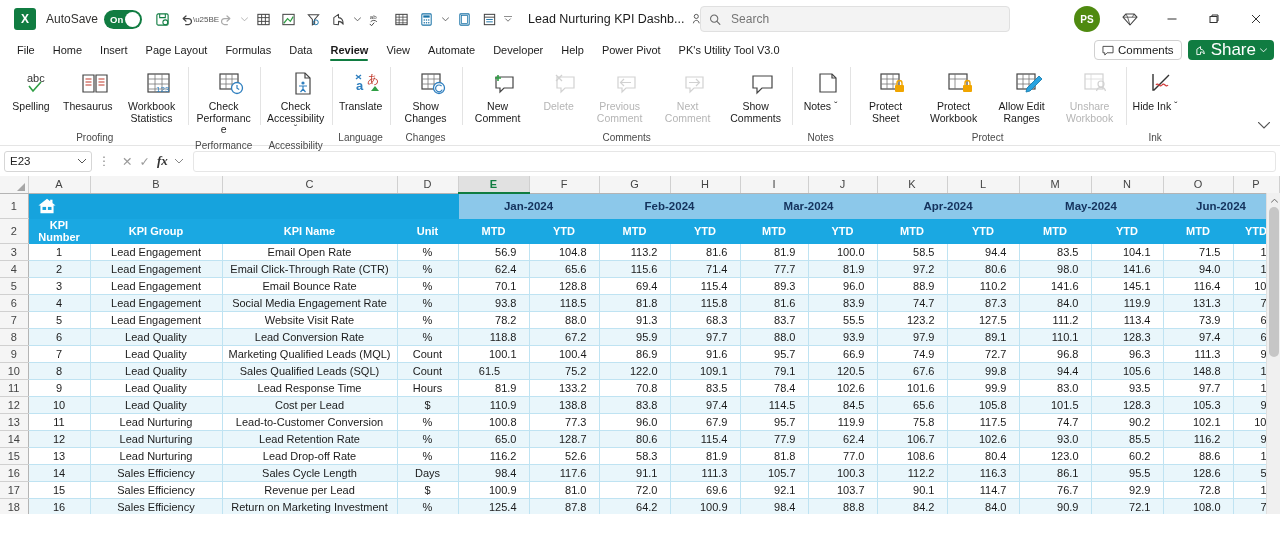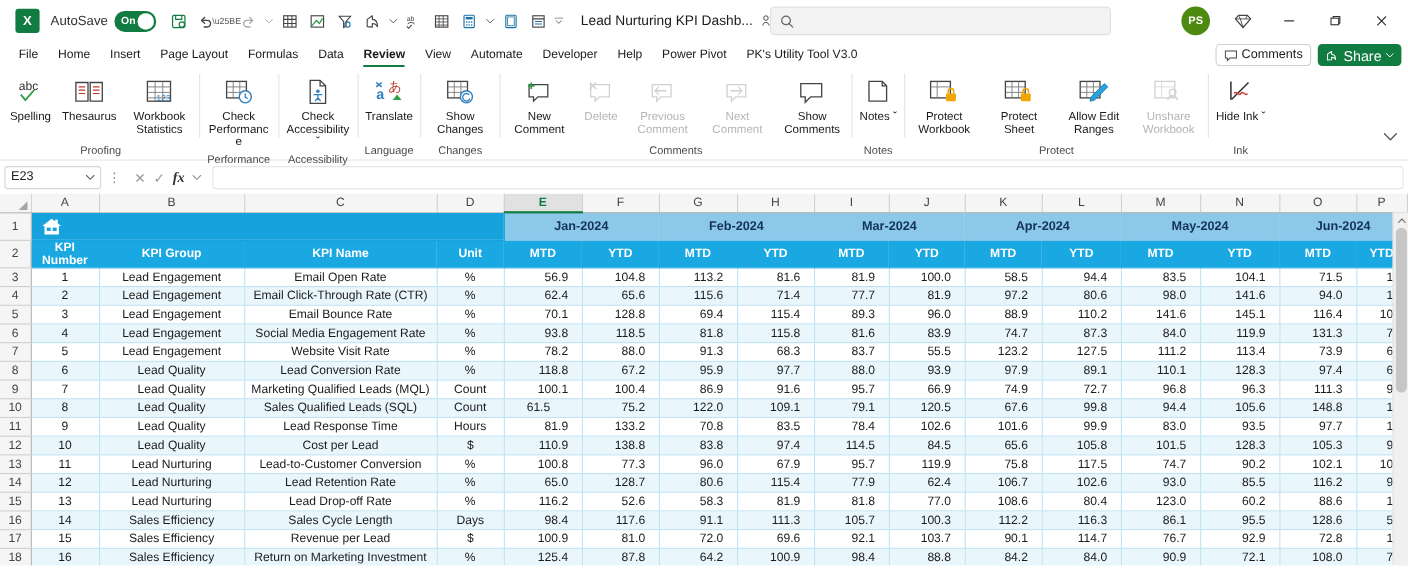--- a/index.html
+++ b/index.html
@@ -76,38 +76,38 @@
     height: 2.5px; background: #107c41; border-radius: 2px;
   }
   .tabsrow-right { position: absolute; right: 6px; bottom: 1px; display: flex; gap: 6px; align-items: center; }
   .comments-btn {
     border: 1px solid #d0d0d0; border-radius: 4px; height: 20px;
     font-size: 11.5px; color: #1b1b1b; display: flex; align-items: center;
     gap: 4px; padding: 0 7px; background: #fff;
   }
   .share-btn {
     background: #107c41; color: #fff; border-radius: 4px; height: 20px;
-    font-size: 13px; display: flex; align-items: center; gap: 4px; padding: 0 7px;
+    font-size: 17px; display: flex; align-items: center; gap: 4px; padding: 0 7px;
   }
 
   
   .ribbon {
     height: 85px; background: #ffffff; display: flex; align-items: stretch;
     padding-left: 2px; position: relative; border-bottom: 1px solid #e5e5e5;
   }
   .rgroup { display: flex; flex-direction: column; position: relative; padding: 0 2px; }
   .rgroup + .rgroup::before {
     content: ""; position: absolute; left: 0; top: 6px; bottom: 20px; width: 1px; background: #e3e3e3;
   }
   .rbtns { display: flex; align-items: flex-start; flex: 1; padding-top: 4px; }
   .rbtn {
     display: flex; flex-direction: column; align-items: center;
     padding: 2px 5px; min-width: 44px; cursor: default;
   }
-  .rbtn .glyph { height: 34px; display: flex; align-items: center; justify-content: center; }
+  .rbtn .glyph { height: 34px; display: flex; align-items: center; justify-content: center; margin-left: 14px; }
   .rbtn .lbl {
     font-size: 10.5px; line-height: 11.5px; color: #1b1b1b; text-align: center;
     max-width: 58px; word-wrap: break-word;
   }
   .rbtn.dis .lbl { color: #b5b5b5; }
   .rbtn.dis .glyph { opacity: .38; }
   .grouplabel {
     font-size: 10px; color: #4a4a4a; text-align: center; height: 15px;
     line-height: 15px;
   }
@@ -322,20 +322,21 @@
     <svg width="8" height="5" viewBox="0 0 8 5">
         <path d="M0 0l4 4 4-4" fill="none" stroke="#444" stroke-width="1"></path>
       </svg>
   </span>
 
   <div class="searchbox">
     <svg width="13" height="13" viewBox="0 0 14 14">
         <circle cx="6" cy="6" r="4.2" fill="none" stroke="#666" stroke-width="1.2"></circle>
         <path d="M9.2 9.2l3.4 3.4" stroke="#666" stroke-width="1.2" stroke-linecap="round"></path>
       </svg>
+    <input placeholder="Search" style="">
   </div>
 
   <div class="tb-right">
     <div class="avatar">PS</div>
     <div class="wbtn">
       <svg width="16" height="16" viewBox="0 0 16 16">
           <path d="M4 3h8l3 3.2L8 14 1 6.2z" fill="none" stroke="#444" stroke-width="1.1" stroke-linejoin="round"></path>
           <path d="M1 6.2h14M4 3l1.6 3.2L8 14M12 3l-1.6 3.2" fill="none" stroke="#444" stroke-width=".8"></path>
         </svg>
     </div>
@@ -559,37 +560,37 @@
     </div>
     <div class="grouplabel">Notes</div>
   </div>
 
   <div class="rgroup">
     <div class="rbtns">
       <div class="rbtn">
         <span class="glyph">
           <svg width="32" height="28" viewBox="0 0 32 28">
               <rect x="4" y="4" width="18" height="15" fill="none" stroke="#444" stroke-width="1.2"></rect>
+              <path d="M4 9h18M4 14h18M10 4v15M16 4v15" stroke="#777" stroke-width=".8"></path>
+              <rect x="18" y="15" width="9" height="7" rx="1" fill="#f0a500"></rect>
+              <path d="M20 15v-2a2.5 2.5 0 0 1 5 0v2" fill="none" stroke="#f0a500" stroke-width="1.4"></path>
+            </svg>
+        </span>
+        <span class="lbl">Protect Sheet</span>
+      </div>
+      <div class="rbtn">
+        <span class="glyph">
+          <svg width="32" height="28" viewBox="0 0 32 28">
+              <rect x="4" y="4" width="18" height="15" fill="none" stroke="#444" stroke-width="1.2"></rect>
               <path d="M4 9h18M10 4v15" stroke="#777" stroke-width=".8"></path>
               <rect x="18" y="15" width="9" height="7" rx="1" fill="#f0a500"></rect>
               <path d="M20 15v-2a2.5 2.5 0 0 1 5 0v2" fill="none" stroke="#f0a500" stroke-width="1.4"></path>
             </svg>
         </span>
         <span class="lbl">Protect Workbook</span>
-      </div>
-      <div class="rbtn">
-        <span class="glyph">
-          <svg width="32" height="28" viewBox="0 0 32 28">
-              <rect x="4" y="4" width="18" height="15" fill="none" stroke="#444" stroke-width="1.2"></rect>
-              <path d="M4 9h18M4 14h18M10 4v15M16 4v15" stroke="#777" stroke-width=".8"></path>
-              <rect x="18" y="15" width="9" height="7" rx="1" fill="#f0a500"></rect>
-              <path d="M20 15v-2a2.5 2.5 0 0 1 5 0v2" fill="none" stroke="#f0a500" stroke-width="1.4"></path>
-            </svg>
-        </span>
-        <span class="lbl">Protect Sheet</span>
       </div>
       <div class="rbtn">
         <span class="glyph">
           <svg width="32" height="28" viewBox="0 0 32 28">
               <rect x="4" y="4" width="18" height="15" fill="none" stroke="#444" stroke-width="1.2"></rect>
               <path d="M4 9h18M4 14h18M10 4v15M16 4v15" stroke="#777" stroke-width=".8"></path>
               <path d="M26 6l3 3-12 12-4 1 1-4z" fill="#29a3e0" stroke="#1c7fb0" stroke-width=".9" stroke-linejoin="round"></path>
             </svg>
         </span>
         <span class="lbl">Allow Edit Ranges</span>

